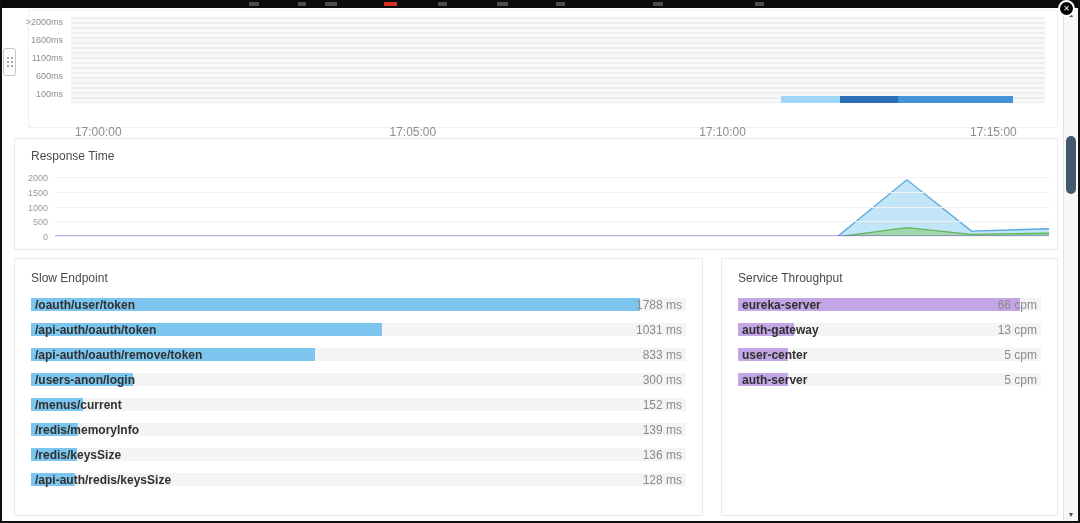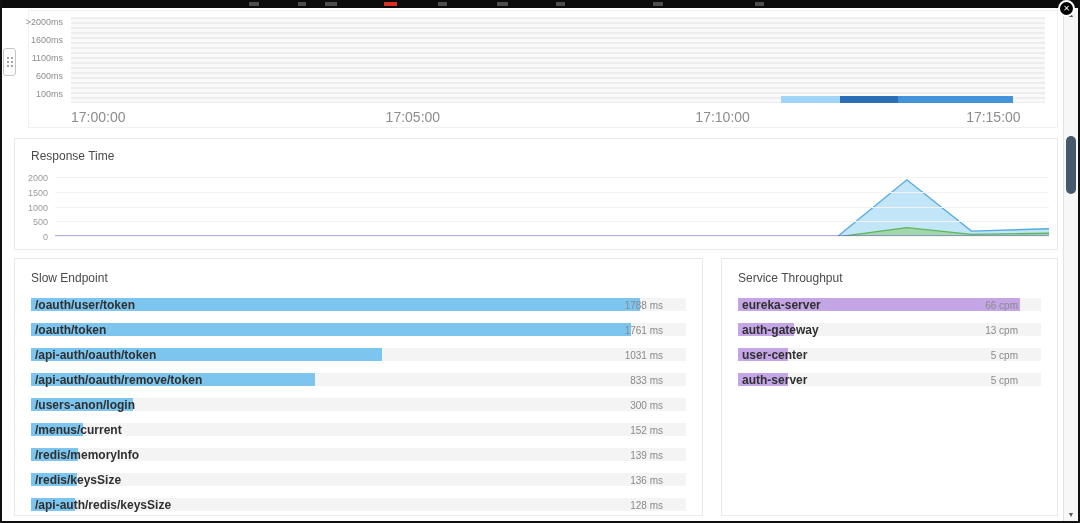--- a/index.html
+++ b/index.html
@@ -29,21 +29,21 @@
 
   
   .heatmap-panel { position:relative; height:118px; margin:2px 0 0 14px; background:#fff;
                    border:1px solid #f0f0f0; }
   .hm-plot { position:absolute; left:42px; right:12px; top:6px; bottom:24px;
              background:repeating-linear-gradient(to bottom, #ededed 0, #ededed 2px, #f9f9f9 2px, #f9f9f9 5px); }
   .hm-seg { position:absolute; bottom:0; height:7px; }
   .hm-yaxis { position:absolute; left:0; top:6px; bottom:24px; width:38px; }
   .hm-ytick { position:absolute; right:4px; transform:translateY(-50%); font-size:9px; color:#8d8d8d; white-space:nowrap; }
   .hm-xaxis { position:absolute; left:42px; right:12px; bottom:4px; height:14px; }
-  .hm-xtick { position:absolute; transform:translateX(-50%); font-size:14px; color:#8d8d8d; white-space:nowrap; }
+  .hm-xtick { position:absolute; transform:translateX(-50%); font-size:12px; color:#8d8d8d; white-space:nowrap;margin-top:16px; }
 
   
   .rt-panel { position:relative; height:112px; margin-top:10px; background:#fff; border:1px solid #e9e9e9; }
   .panel-title { font-size:12px; color:#4a4a4a; }
   .rt-panel .panel-title { position:absolute; top:10px; left:16px; }
   .rt-yaxis { position:absolute; left:4px; width:32px; top:32px; bottom:12px; }
   .rt-ytick { position:absolute; right:3px; transform:translateY(50%); font-size:9px; color:#9a9a9a; }
   .rt-plot { position:absolute; left:40px; right:8px; top:32px; bottom:12px; }
   .rt-grid { position:absolute; left:0; right:0; height:1px; background:#f2f2f2; }
   .rt-plot svg { position:absolute; left:0; top:0; width:100%; height:100%; }
@@ -54,21 +54,21 @@
   .slow-panel { flex:0 0 66%; }
   .tp-panel { flex:1; }
   .panel > .panel-title { margin-bottom:13px; }
 
   .bar-row { margin-bottom:12px; }
   .bar-track { position:relative; height:13px; background:#f4f4f4; }
   .bar-fill { position:absolute; left:0; top:0; bottom:0; }
   .bar-fill.bar-min { min-width:50px; }
   .bar-label { position:absolute; left:4px; top:50%; transform:translateY(-50%); font-size:12px;
                font-weight:700; color:#303030; white-space:nowrap; }
-  .bar-value { position:absolute; right:23px; top:50%; transform:translateY(-50%); font-size:10px; color:#8a8a8a;text-align:center; }
+  .bar-value { position:absolute; right:4px; top:50%; transform:translateY(-50%); font-size:12px; color:#8a8a8a;text-align:center; }
 
   
   .scrollbar { position:absolute; top:8px; right:0; bottom:0; width:15px; background:#f7f7f7;
                border-left:1px solid #e2e2e2; z-index:7; }
   .scroll-arrow { position:absolute; left:0; right:0; height:13px; text-align:center; font-size:7px;
                   color:#555; line-height:13px; cursor:pointer; }
   .scroll-arrow.up { top:0; }
   .scroll-arrow.down { bottom:0; }
   .scroll-thumb { position:absolute; left:2px; right:2px; top:128px; height:58px; background:#46586c;
                   border-radius:7px; cursor:pointer; }
@@ -159,27 +159,20 @@
         <div class="bar-list">
             <div class="bar-row">
               <div class="bar-track">
                 <div class="bar-fill" style="width: 93%; background: rgb(124, 197, 238);"></div>
                 <span class="bar-label">/oauth/user/token</span>
                 <span class="bar-value">1788 ms</span>
               </div>
             </div>
             <div class="bar-row">
               <div class="bar-track">
-                <div class="bar-fill" style="width: 91.5956%; background: rgb(124, 197, 238);"></div>
-                <span class="bar-label">/oauth/token</span>
-                <span class="bar-value">1761 ms</span>
-              </div>
-            </div>
-            <div class="bar-row">
-              <div class="bar-track">
                 <div class="bar-fill" style="width: 53.6258%; background: rgb(124, 197, 238);"></div>
                 <span class="bar-label">/api-auth/oauth/token</span>
                 <span class="bar-value">1031 ms</span>
               </div>
             </div>
             <div class="bar-row">
               <div class="bar-track">
                 <div class="bar-fill" style="width: 43.3272%; background: rgb(124, 197, 238);"></div>
                 <span class="bar-label">/api-auth/oauth/remove/token</span>
                 <span class="bar-value">833 ms</span>

